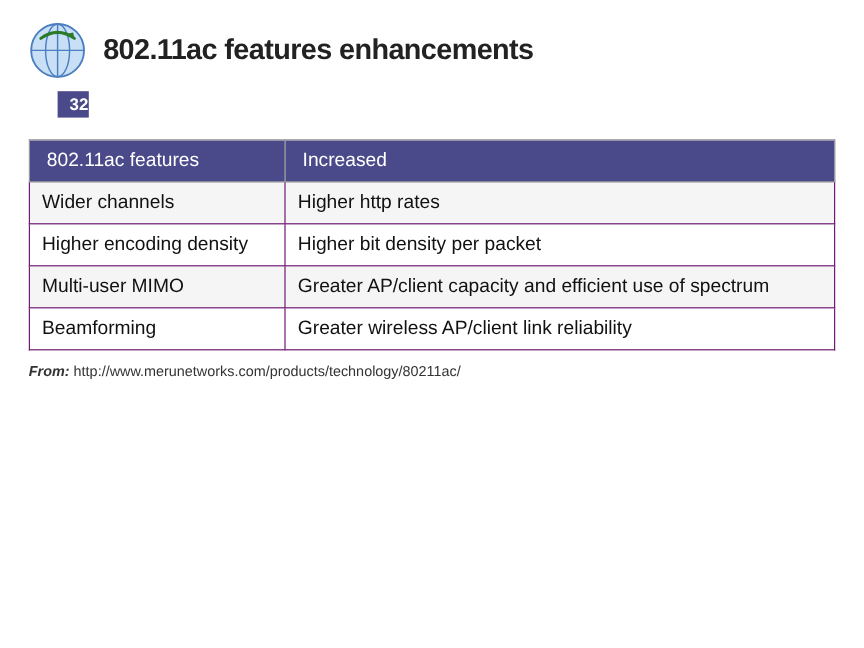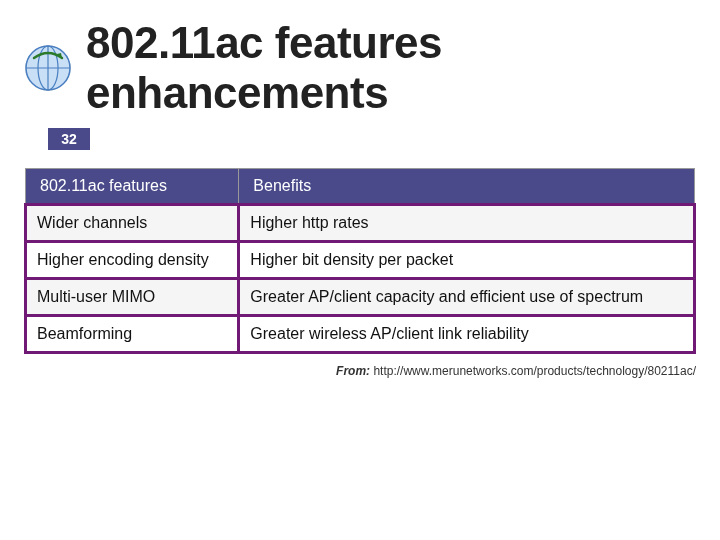--- a/index.html
+++ b/index.html
@@ -18,33 +18,33 @@
       gap: 14px;
     }
 
     .logo-icon {
       width: 48px;
       height: 48px;
       flex-shrink: 0;
     }
 
     .page-title {
-      font-size: 44px;
+      font-size: 24px;
       font-weight: bold;
       color: #222;
       letter-spacing: -0.5px;
     }
 
     .slide-number-bar {
       background: #4a4a8a;
       color: #fff;
       font-size: 14px;
       font-weight: bold;
       padding: 3px 10px;
-      width: 42px;
+      width: 26px;
       text-align: center;
       margin: 0 24px 10px 24px;
       display: inline-block;
     }
 
     .table-container {
       margin: 0 24px;
     }
 
     table {
@@ -57,38 +57,38 @@
       background: #4a4a8a;
       color: #fff;
       font-weight: normal;
       padding: 8px 14px;
       text-align: left;
       border: 1px solid #999;
     }
 
     tbody tr td {
       padding: 8px 10px;
-      border: 3px solid #701a75;
+      border: 1px solid #701a75;
       vertical-align: top;
       color: #111;
     }
 
     tbody tr:nth-child(odd) td {
       background: #f5f5f5;
     }
 
     tbody tr:nth-child(even) td {
       background: #fff;
     }
 
     .footer {
       margin: 10px 24px 0 24px;
       font-size: 12px;
       color: #333;
-      text-align: right;
+      text-align: left;
     }
 
     .footer .from-label {
       font-style: italic;
       font-weight: bold;
       color: #333;
     }
 
     .footer .course-label {
       color: #555;
@@ -117,21 +117,21 @@
 
 <div style="margin: 0 24px 8px 24px;">
   <span class="slide-number-bar">32</span>
 </div>
 
 <div class="table-container">
   <table>
     <thead>
       <tr>
         <th>802.11ac features</th>
-        <th>Benefits</th>
+        <th>Increased</th>
       </tr>
     </thead>
     <tbody id="table-body">
     <tr>
           <td>Wider channels</td>
           <td>Higher http rates</td>
         </tr>
         <tr>
           <td>Higher encoding density</td>
           <td>Higher bit density per packet</td>

